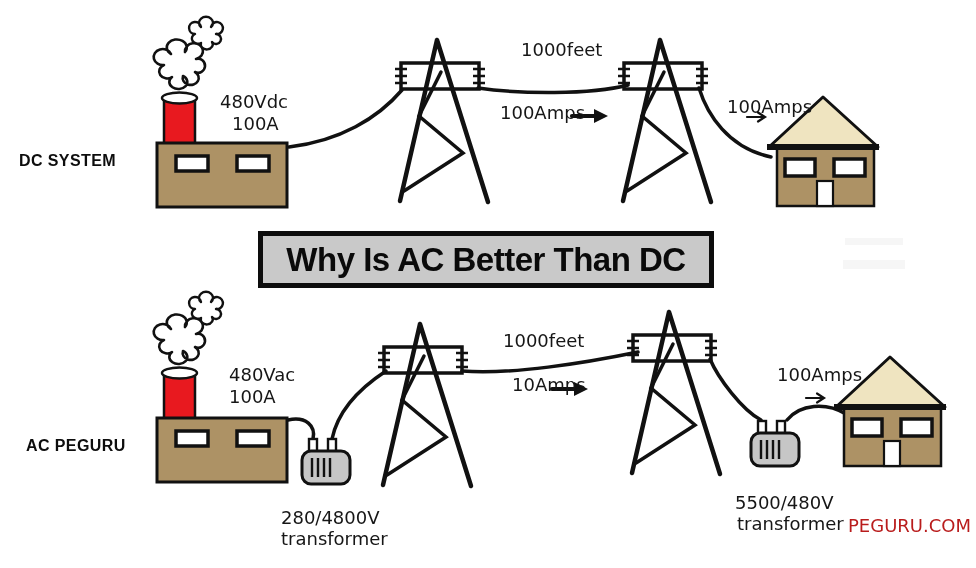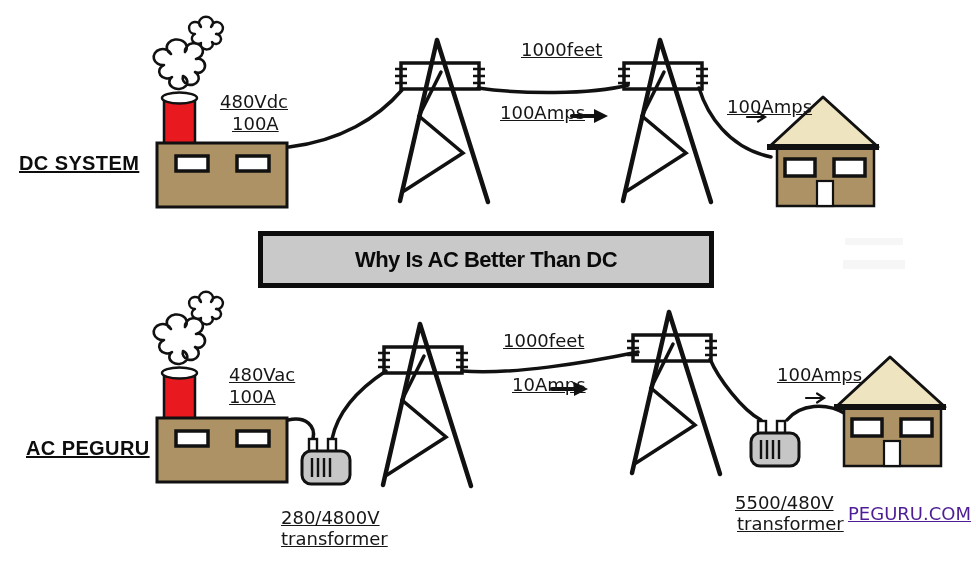--- a/index.html
+++ b/index.html
@@ -11,31 +11,31 @@
     --ink:#111111;
   }
   html,body{margin:0;padding:0;background:#fff;}
   .stage{
     position:relative;width:976px;height:568px;background:#ffffff;overflow:hidden;
     font-family:"DejaVu Sans",sans-serif;
   }
   .stage svg{position:absolute;left:0;top:0;}
   .lbl{
     position:absolute;font-family:"DejaVu Sans",sans-serif;font-size:18px;
-    color:#161616;white-space:nowrap;line-height:1.15;text-decoration:underline;
+    color:#161616;white-space:nowrap;line-height:1.15;
   }
   .sys{
-    font-family:"Liberation Sans",sans-serif;font-weight:bold;font-size:20px;
+    font-family:"Liberation Sans",sans-serif;font-weight:bold;font-size:16px;
     color:#0d0d0d;letter-spacing:.4px;text-align:right;
   }
   .title-banner{
     position:absolute;left:258px;top:231px;width:456px;height:57px;
     box-sizing:border-box;background:var(--title-bg);border:5px solid #0d0d0d;
     display:flex;align-items:center;justify-content:center;
-    font-family:"Liberation Sans",sans-serif;font-weight:bold;font-size:22px;
+    font-family:"Liberation Sans",sans-serif;font-weight:bold;font-size:33px;
     letter-spacing:-.5px;color:#0a0a0a;white-space:nowrap;
   }
   .fill-tan{fill:var(--building-tan);}
   .fill-cream{fill:var(--roof-cream);}
   .fill-red{fill:var(--chimney-red);}
   .fill-gray{fill:var(--transformer-gray);}
   .ink{stroke:var(--ink);}
 </style>
 </head>
 <body>
@@ -144,15 +144,15 @@
   <div class="lbl sys" style="left:26px;top:437px">AC PEGURU</div>
   <div class="lbl" style="left:229px;top:365px">480Vac</div>
   <div class="lbl" style="left:229px;top:387px">100A</div>
   <div class="lbl" style="left:281px;top:508px">280/4800V</div>
   <div class="lbl" style="left:281px;top:529px">transformer</div>
   <div class="lbl" style="left:503px;top:331px">1000feet</div>
   <div class="lbl" style="left:512px;top:375px">10Amps</div>
   <div class="lbl" style="left:777px;top:365px">100Amps</div>
   <div class="lbl" style="left:735px;top:493px">5500/480V</div>
   <div class="lbl" style="left:737px;top:514px">transformer</div>
-  <div class="lbl" style="left:848px;top:504px;color:#4c1d95">PEGURU.COM</div>
+  <div class="lbl" style="left:848px;top:516px;color:#b91c1c">PEGURU.COM</div>
 
 </div>
 
 </body></html>

